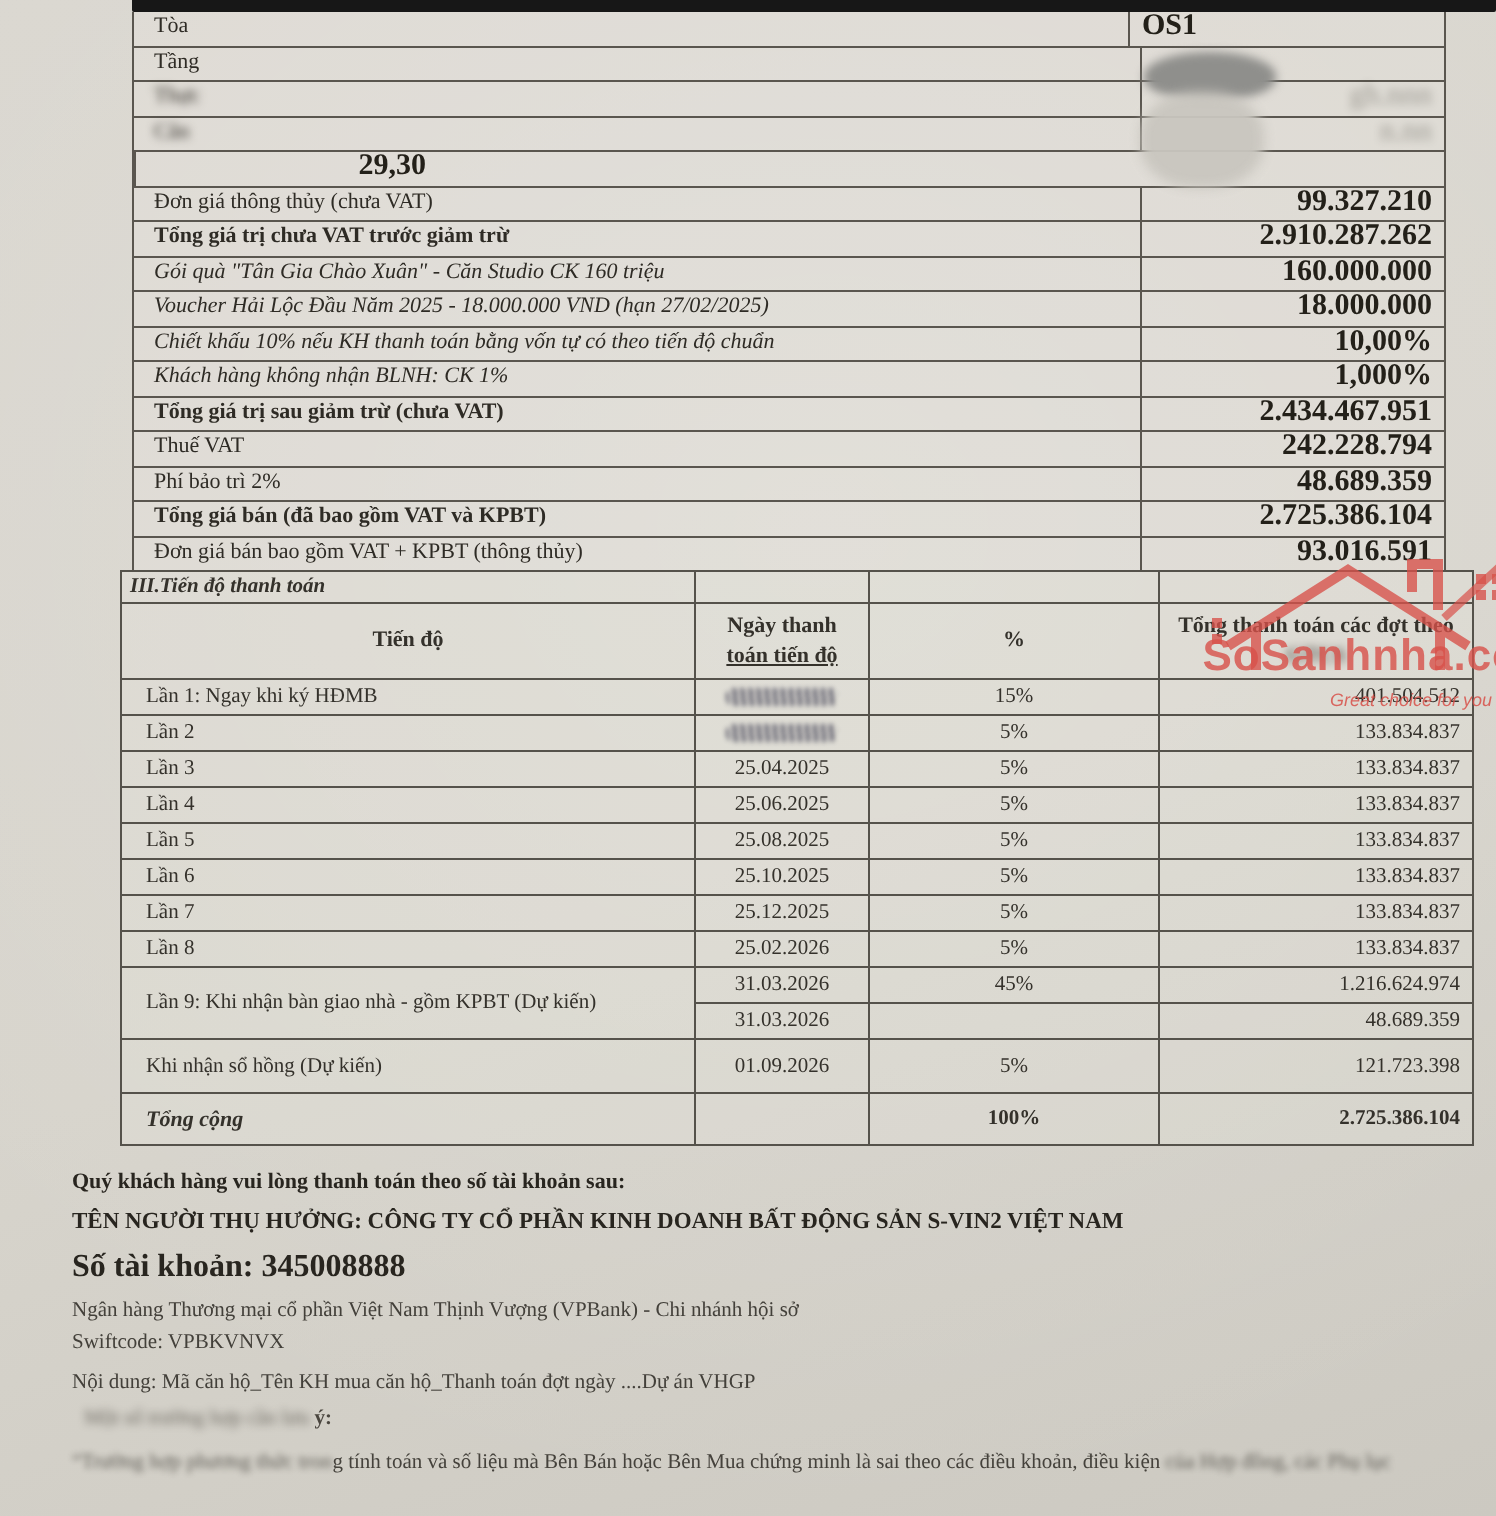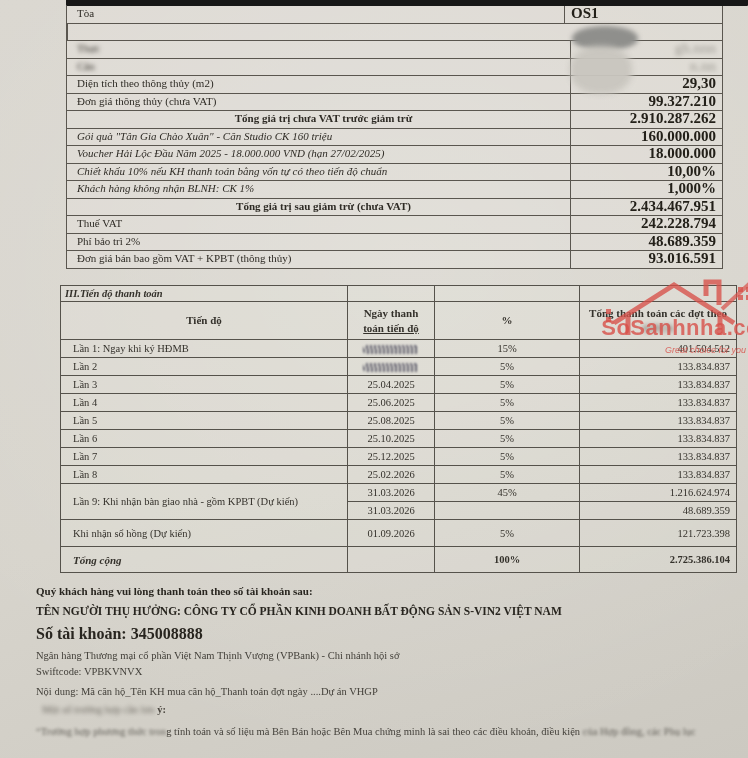--- a/index.html
+++ b/index.html
@@ -11,21 +11,21 @@
     font-family:"Liberation Serif", serif; color:#2f2c27;
   }
   
   .topbar{position:absolute;left:66px;top:0;width:682px;height:6px;background:#171717;border-radius:0 0 1px 1px;}
 
   
   .t1{position:absolute;left:66px;top:6px;width:655px;border-left:1px solid #5a564f;border-right:1px solid #5a564f;background:rgba(235,233,227,.25);}
   .t1row{display:flex;height:16.5px;border-bottom:1px solid #5a564f;line-height:15px;}
   .t1 .lbl{flex:1 1 auto;padding-left:10px;font-size:11px;white-space:nowrap;overflow:hidden;color:#2e2b25;}
   .t1 .val{width:145px;flex:0 0 145px;border-left:1px solid #5a564f;text-align:right;padding-right:6px;font-size:15px;font-weight:bold;color:#232019;white-space:nowrap;}
-  .t1row.b .lbl{font-weight:bold;text-align:center;}
+  .t1row.b .lbl{font-weight:bold;}
   .t1row.i .lbl{font-style:italic;}
   .va-left{text-align:left !important;padding-left:6px;}
   .blurtxt{filter:blur(2.1px);color:#5a564e;}
   .ghost{filter:blur(2.2px);opacity:.35;font-weight:normal;}
   .blob{position:absolute;pointer-events:none;z-index:3;}
   .blob1{left:505px;top:20px;width:66px;height:24px;border-radius:50% 50% 45% 45%;background:#8f8f8c;filter:blur(2.5px);}
   .blob2{left:503px;top:40px;width:62px;height:48px;border-radius:45%;background:#c9c6bf;filter:blur(3px);opacity:.95;}
 
   
   .t2{position:absolute;left:60px;top:285px;border-collapse:collapse;background:rgba(235,233,227,.2);z-index:2;}
@@ -72,32 +72,32 @@
 
 <div class="page">
   <div class="topbar"></div>
 
   <div class="t1">
     <div class="t1row">
       <div class="lbl">Tòa</div>
       <div class="val va-left">OS1</div>
     </div>
     <div class="t1row">
+      <div class="lbl">Tầng</div>
       <div class="val"></div>
     </div>
     <div class="t1row">
       <div class="lbl blurtxt">Thực</div>
       <div class="val"><span class="ghost">gh.nnn</span></div>
     </div>
     <div class="t1row">
       <div class="lbl blurtxt">Căn</div>
       <div class="val"><span class="ghost">n.nn</span></div>
     </div>
     <div class="t1row">
-      <div class="lbl">Diện tích theo thông thủy (m2)</div>
       <div class="val">29,30</div>
     </div>
     <div class="t1row">
       <div class="lbl">Đơn giá thông thủy (chưa VAT)</div>
       <div class="val">99.327.210</div>
     </div>
     <div class="t1row b">
       <div class="lbl">Tổng giá trị chưa VAT trước giảm trừ</div>
       <div class="val">2.910.287.262</div>
     </div>
@@ -121,20 +121,24 @@
       <div class="lbl">Tổng giá trị sau giảm trừ (chưa VAT)</div>
       <div class="val">2.434.467.951</div>
     </div>
     <div class="t1row">
       <div class="lbl">Thuế VAT</div>
       <div class="val">242.228.794</div>
     </div>
     <div class="t1row">
       <div class="lbl">Phí bảo trì 2%</div>
       <div class="val">48.689.359</div>
+    </div>
+    <div class="t1row b">
+      <div class="lbl">Tổng giá bán (đã bao gồm VAT và KPBT)</div>
+      <div class="val">2.725.386.104</div>
     </div>
     <div class="t1row">
       <div class="lbl">Đơn giá bán bao gồm VAT + KPBT (thông thủy)</div>
       <div class="val">93.016.591</div>
     </div>
     <div class="blob blob1"></div>
     <div class="blob blob2"></div>
   </div>
 
   <table class="t2">

